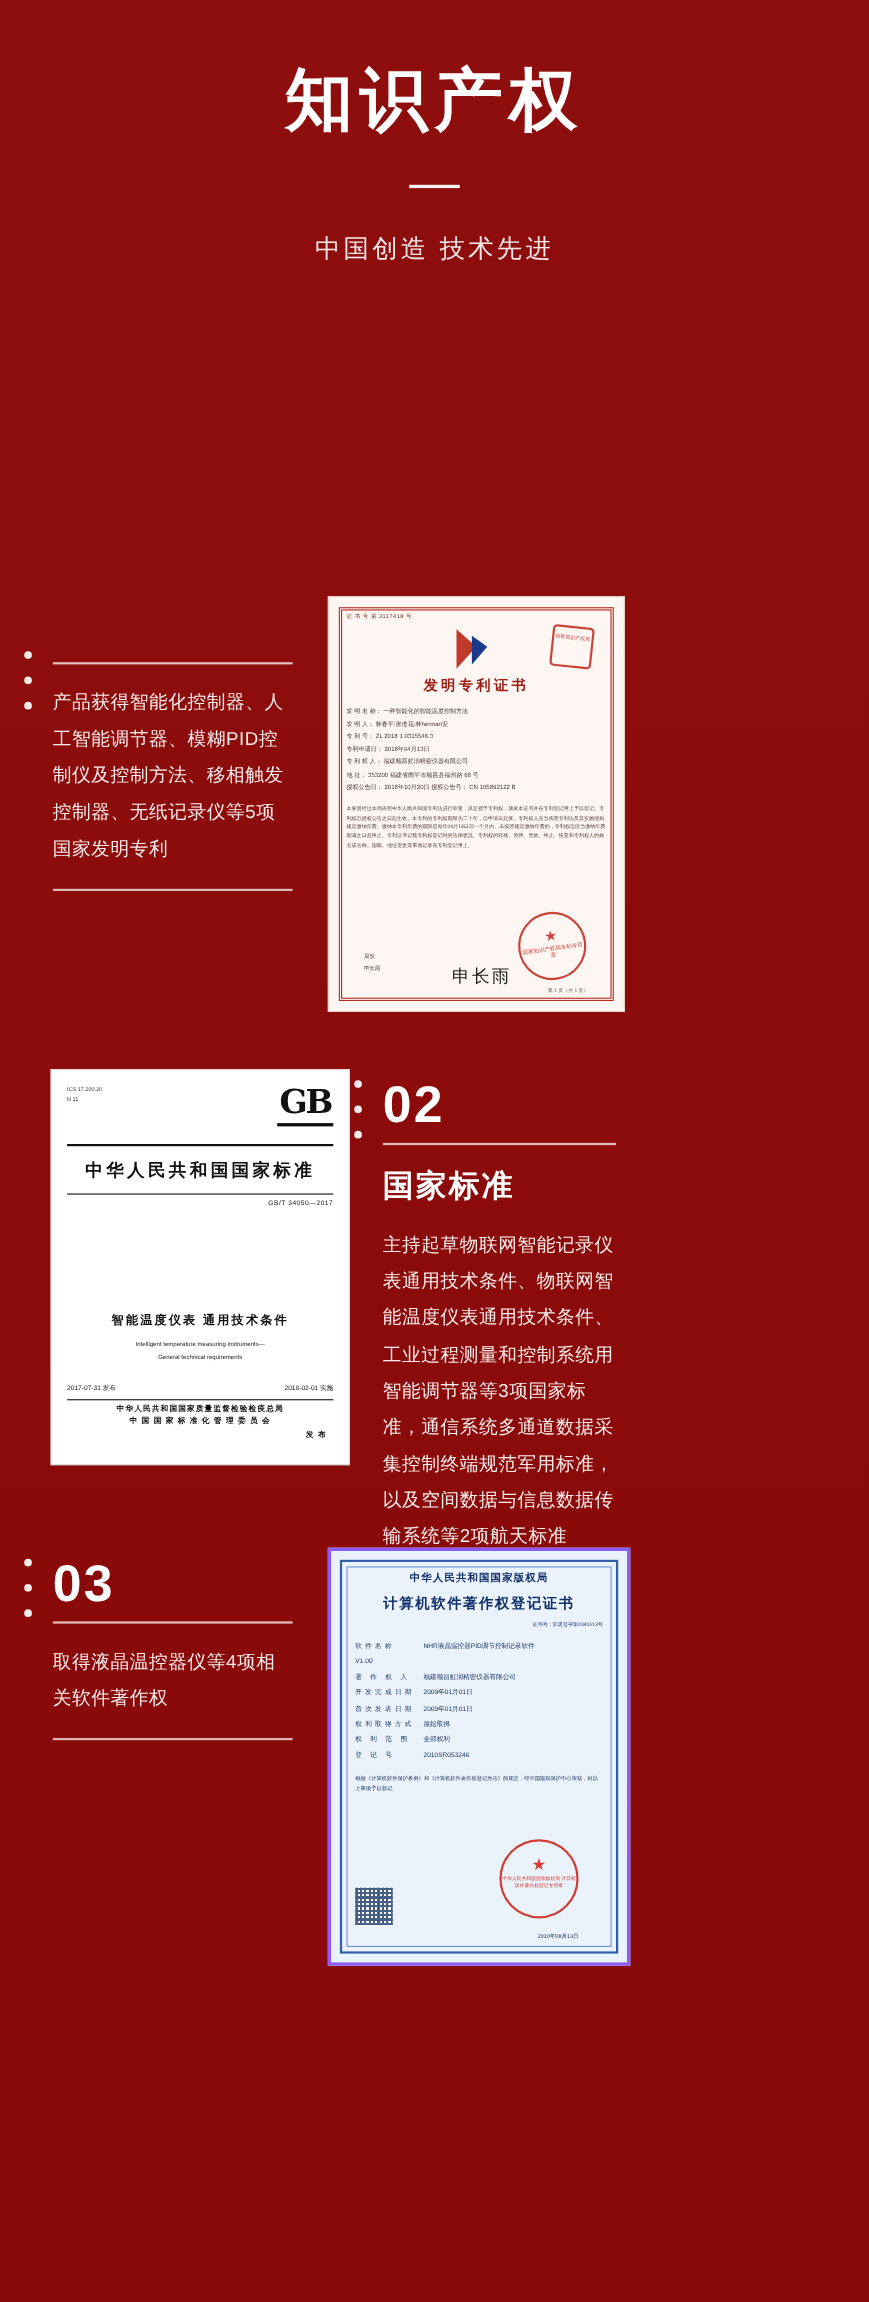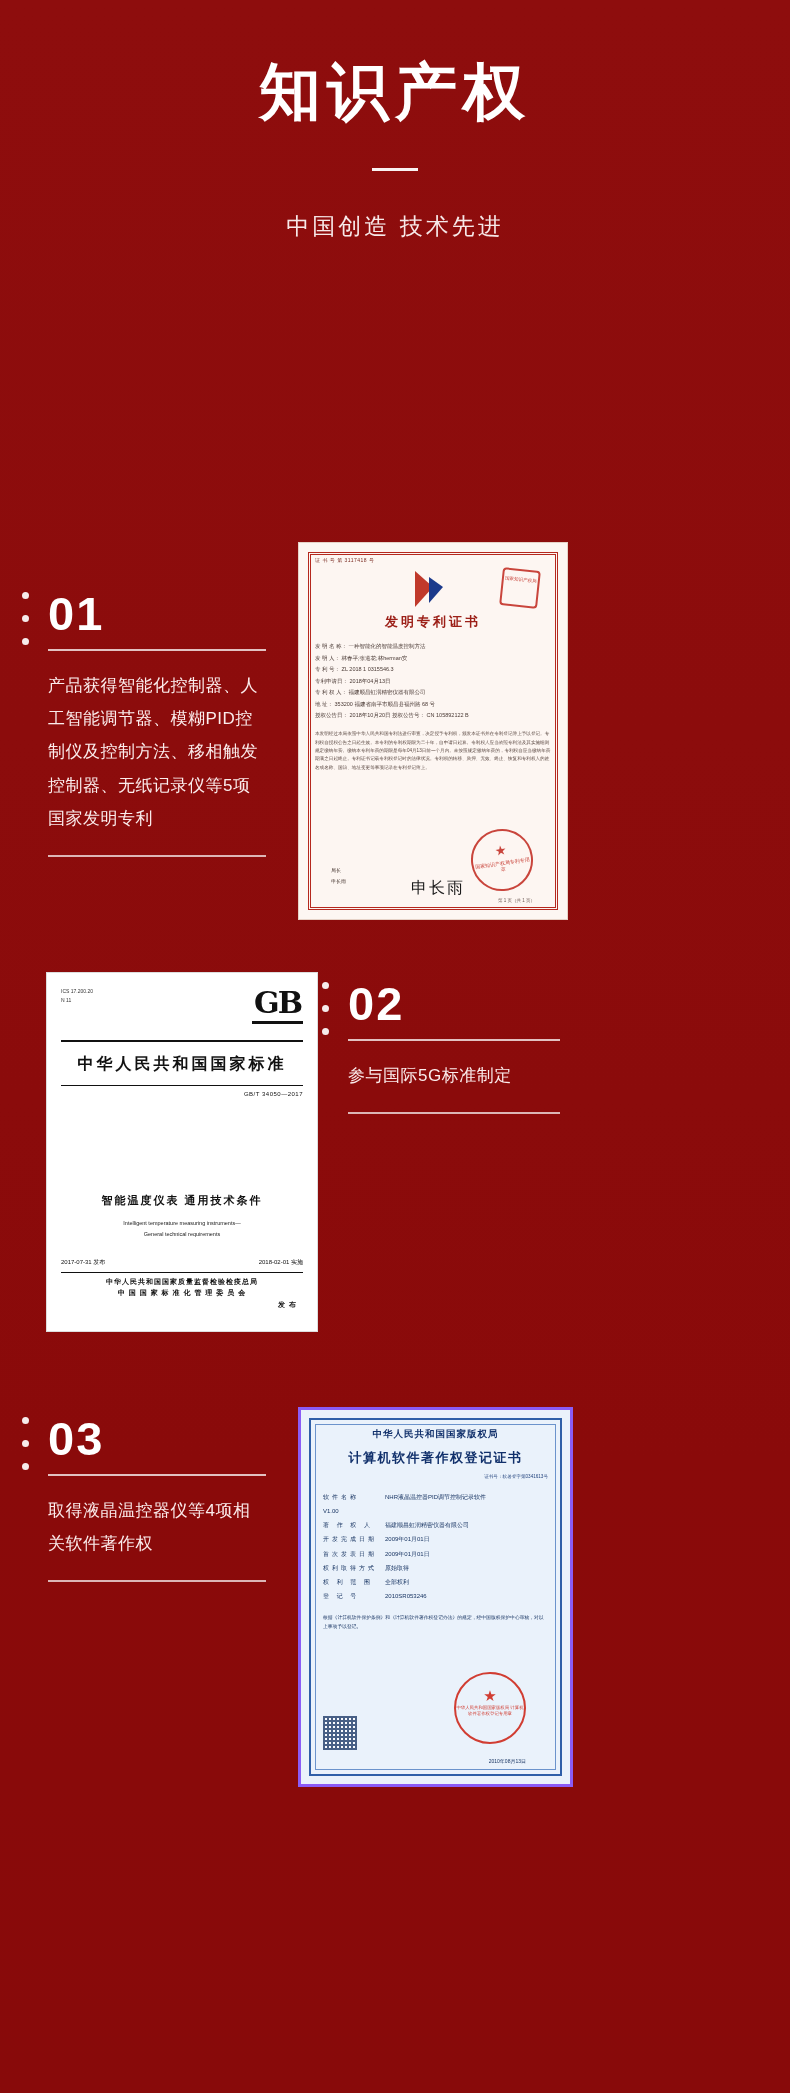--- a/index.html
+++ b/index.html
@@ -252,21 +252,20 @@
 
 <div class="section">
 
   <div class="dots" style="left:22px; top:350px;">
     <i></i>
       <i></i>
       <i></i>
   </div>
 
   <div style="position:absolute; left:48px; top:348px; width:218px;">
-    <div class="num">01</div>
     <div class="num-rule"></div>
     <div class="sec-body">产品获得智能化控制器、人工智能调节器、模糊PID控制仪及控制方法、移相触发控制器、无纸记录仪等5项国家发明专利</div>
     <div class="bottom-rule"></div>
   </div>
 
   <div class="cert cert-patent">
     <div class="patent-frame"></div>
     <div class="patent-inner">
       <div class="patent-topline">证 书 号 第 3117418 号</div>
       <div class="patent-emblem"></div>
@@ -300,20 +299,22 @@
 
   <div class="dots" style="left:322px; top:740px;">
     <i></i>
       <i></i>
       <i></i>
   </div>
 
   <div style="position:absolute; left:348px; top:738px; width:212px;">
     <div class="num">02</div>
     <div class="num-rule"></div>
+    <div class="sec-title">国家标准</div>
+    <div class="sec-body">主持起草物联网智能记录仪表通用技术条件、物联网智能温度仪表通用技术条件、工业过程测量和控制系统用智能调节器等3项国家标准，通信系统多通道数据采集控制终端规范军用标准，以及空间数据与信息数据传输系统等2项航天标准</div>
     <div class="sec-body">参与国际5G标准制定</div>
     <div class="bottom-rule"></div>
   </div>
 
   <div class="cert cert-gb">
     <div class="gb-inner">
       <div class="gb-meta" style="white-space:pre-line;">ICS 17.200.20
 N 11</div>
       <div class="gb-logo">GB</div>
       <div class="gb-rule-top"></div>

